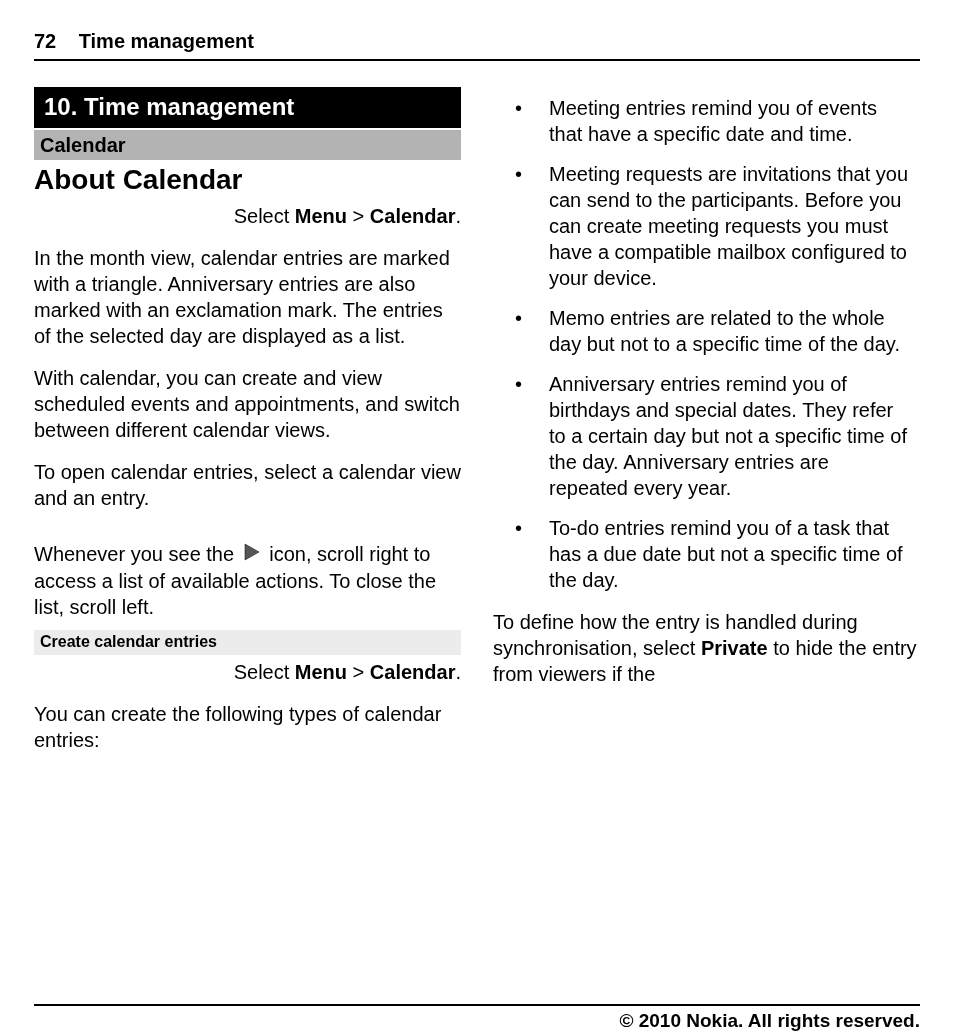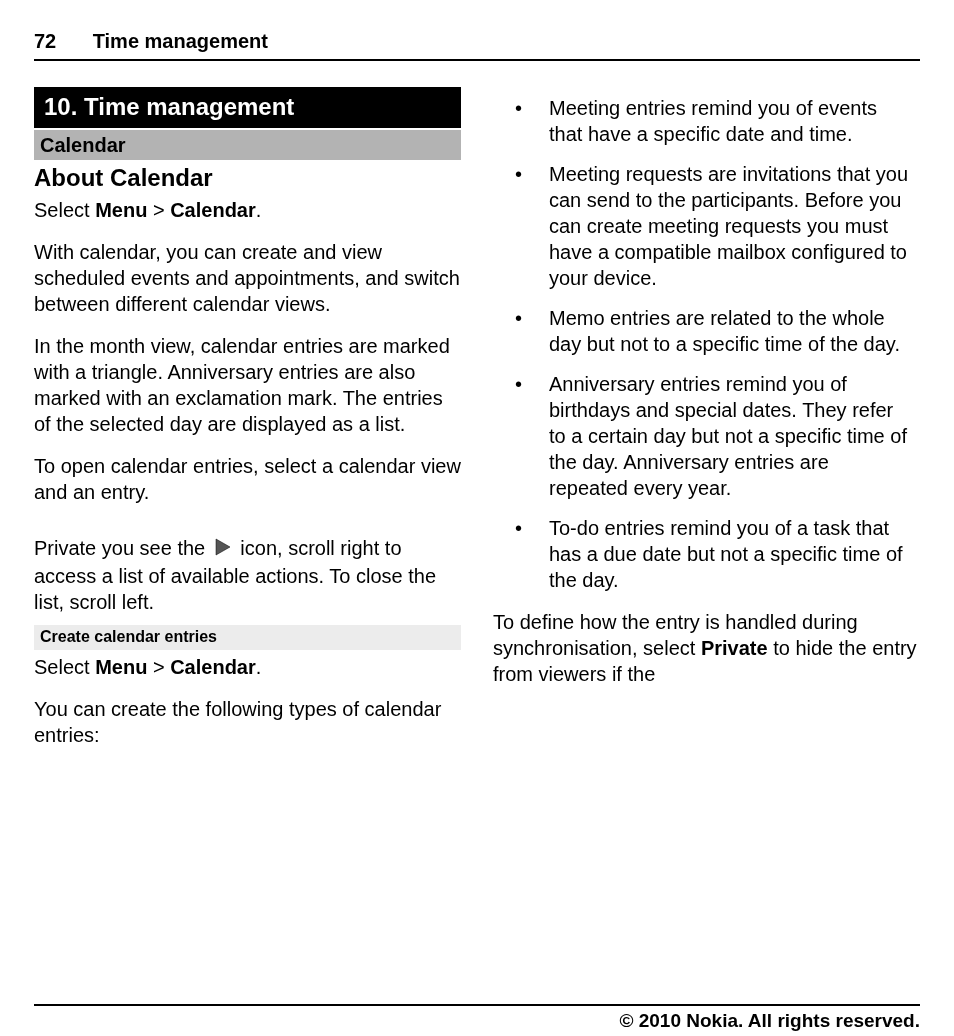--- a/index.html
+++ b/index.html
@@ -10,50 +10,50 @@
     color: #000;
     padding: 30px 34px 0 34px;
     position: relative;
   }
   .header-row {
     border-bottom: 2px solid #000;
     padding-bottom: 6px;
     margin-bottom: 26px;
   }
   .page-num { font-weight: bold; font-size: 20px; }
-  .page-title-top { font-weight: bold; font-size: 20px; margin-left: 32px; }
+  .page-title-top { font-weight: bold; font-size: 20px; margin-left: 18px; }
   .columns {
     display: flex;
     gap: 32px;
   }
   .col { width: 50%; font-size: 20px; line-height: 1.3; }
   .chapter-bar {
     background: #000;
     color: #fff;
     font-weight: bold;
     font-size: 24px;
     padding: 4px 26px 6px 10px;
     margin-bottom: 2px;
   }
   .section-bar {
     background: #b3b3b3;
     font-weight: bold;
     padding: 2px 6px;
     font-size: 20px;
   }
-  .subhead { font-weight: bold; font-size: 24px; padding: 2px 0; }
+  .subhead { font-weight: bold; font-size: 28px; padding: 2px 0; }
   .light-section-bar {
     background: #ececec;
     font-weight: bold;
     padding: 2px 6px;
     font-size: 16px;
     margin-top: 10px;
   }
   .para { margin-top: 16px; }
-  .para.tight { margin-top: 2px; }
+  .para.tight { margin-top: 2px; text-align: right; }
   .bold { font-weight: bold; }
   ul.bullets { list-style: none; padding: 0; margin: 8px; }
   ul.bullets li { position: relative; padding-left: 48px; margin-bottom: 14px; }
   ul.bullets li::before {
     content: "•";
     position: absolute;
     left: 14px;
     top: 0;
     font-size: 20px;
   }
@@ -86,26 +86,26 @@
 
   <div class="col">
     <div class="chapter-bar">10.    Time management</div>
     <div class="section-bar">Calendar</div>
     <div class="subhead">About Calendar</div>
 
     <div class="para tight">
       <span>Select </span><span class="bold">Menu</span><span> &gt; </span><span class="bold">Calendar</span><span>.</span>
     </div>
 
+    <div class="para">In the month view, calendar entries are marked with a triangle. Anniversary entries are also marked with an exclamation mark. The entries of the selected day are displayed as a list.</div>
     <div class="para">With calendar, you can create and view scheduled events and appointments, and switch between different calendar views.</div>
-    <div class="para">In the month view, calendar entries are marked with a triangle. Anniversary entries are also marked with an exclamation mark. The entries of the selected day are displayed as a list.</div>
     <div class="para">To open calendar entries, select a calendar view and an entry.</div>
 
     <div class="para" style="margin-top:30px;">
-      <span>Private you see the </span><span class="arrow-icon"><svg width="20" height="20" viewBox="0 0 20 20">
+      <span>Whenever you see the </span><span class="arrow-icon"><svg width="20" height="20" viewBox="0 0 20 20">
             <polygon points="3,2 17,10 3,18" fill="#555" stroke="#000" stroke-width="0.5"></polygon>
           </svg></span><span> icon, scroll right to access a list of available actions. To close the list, scroll left.</span>
     </div>
 
     <div class="light-section-bar">Create calendar entries</div>
 
     <div class="para tight" style="margin-top:4px;">
       <span>Select </span><span class="bold">Menu</span><span> &gt; </span><span class="bold">Calendar</span><span>.</span>
     </div>
 

